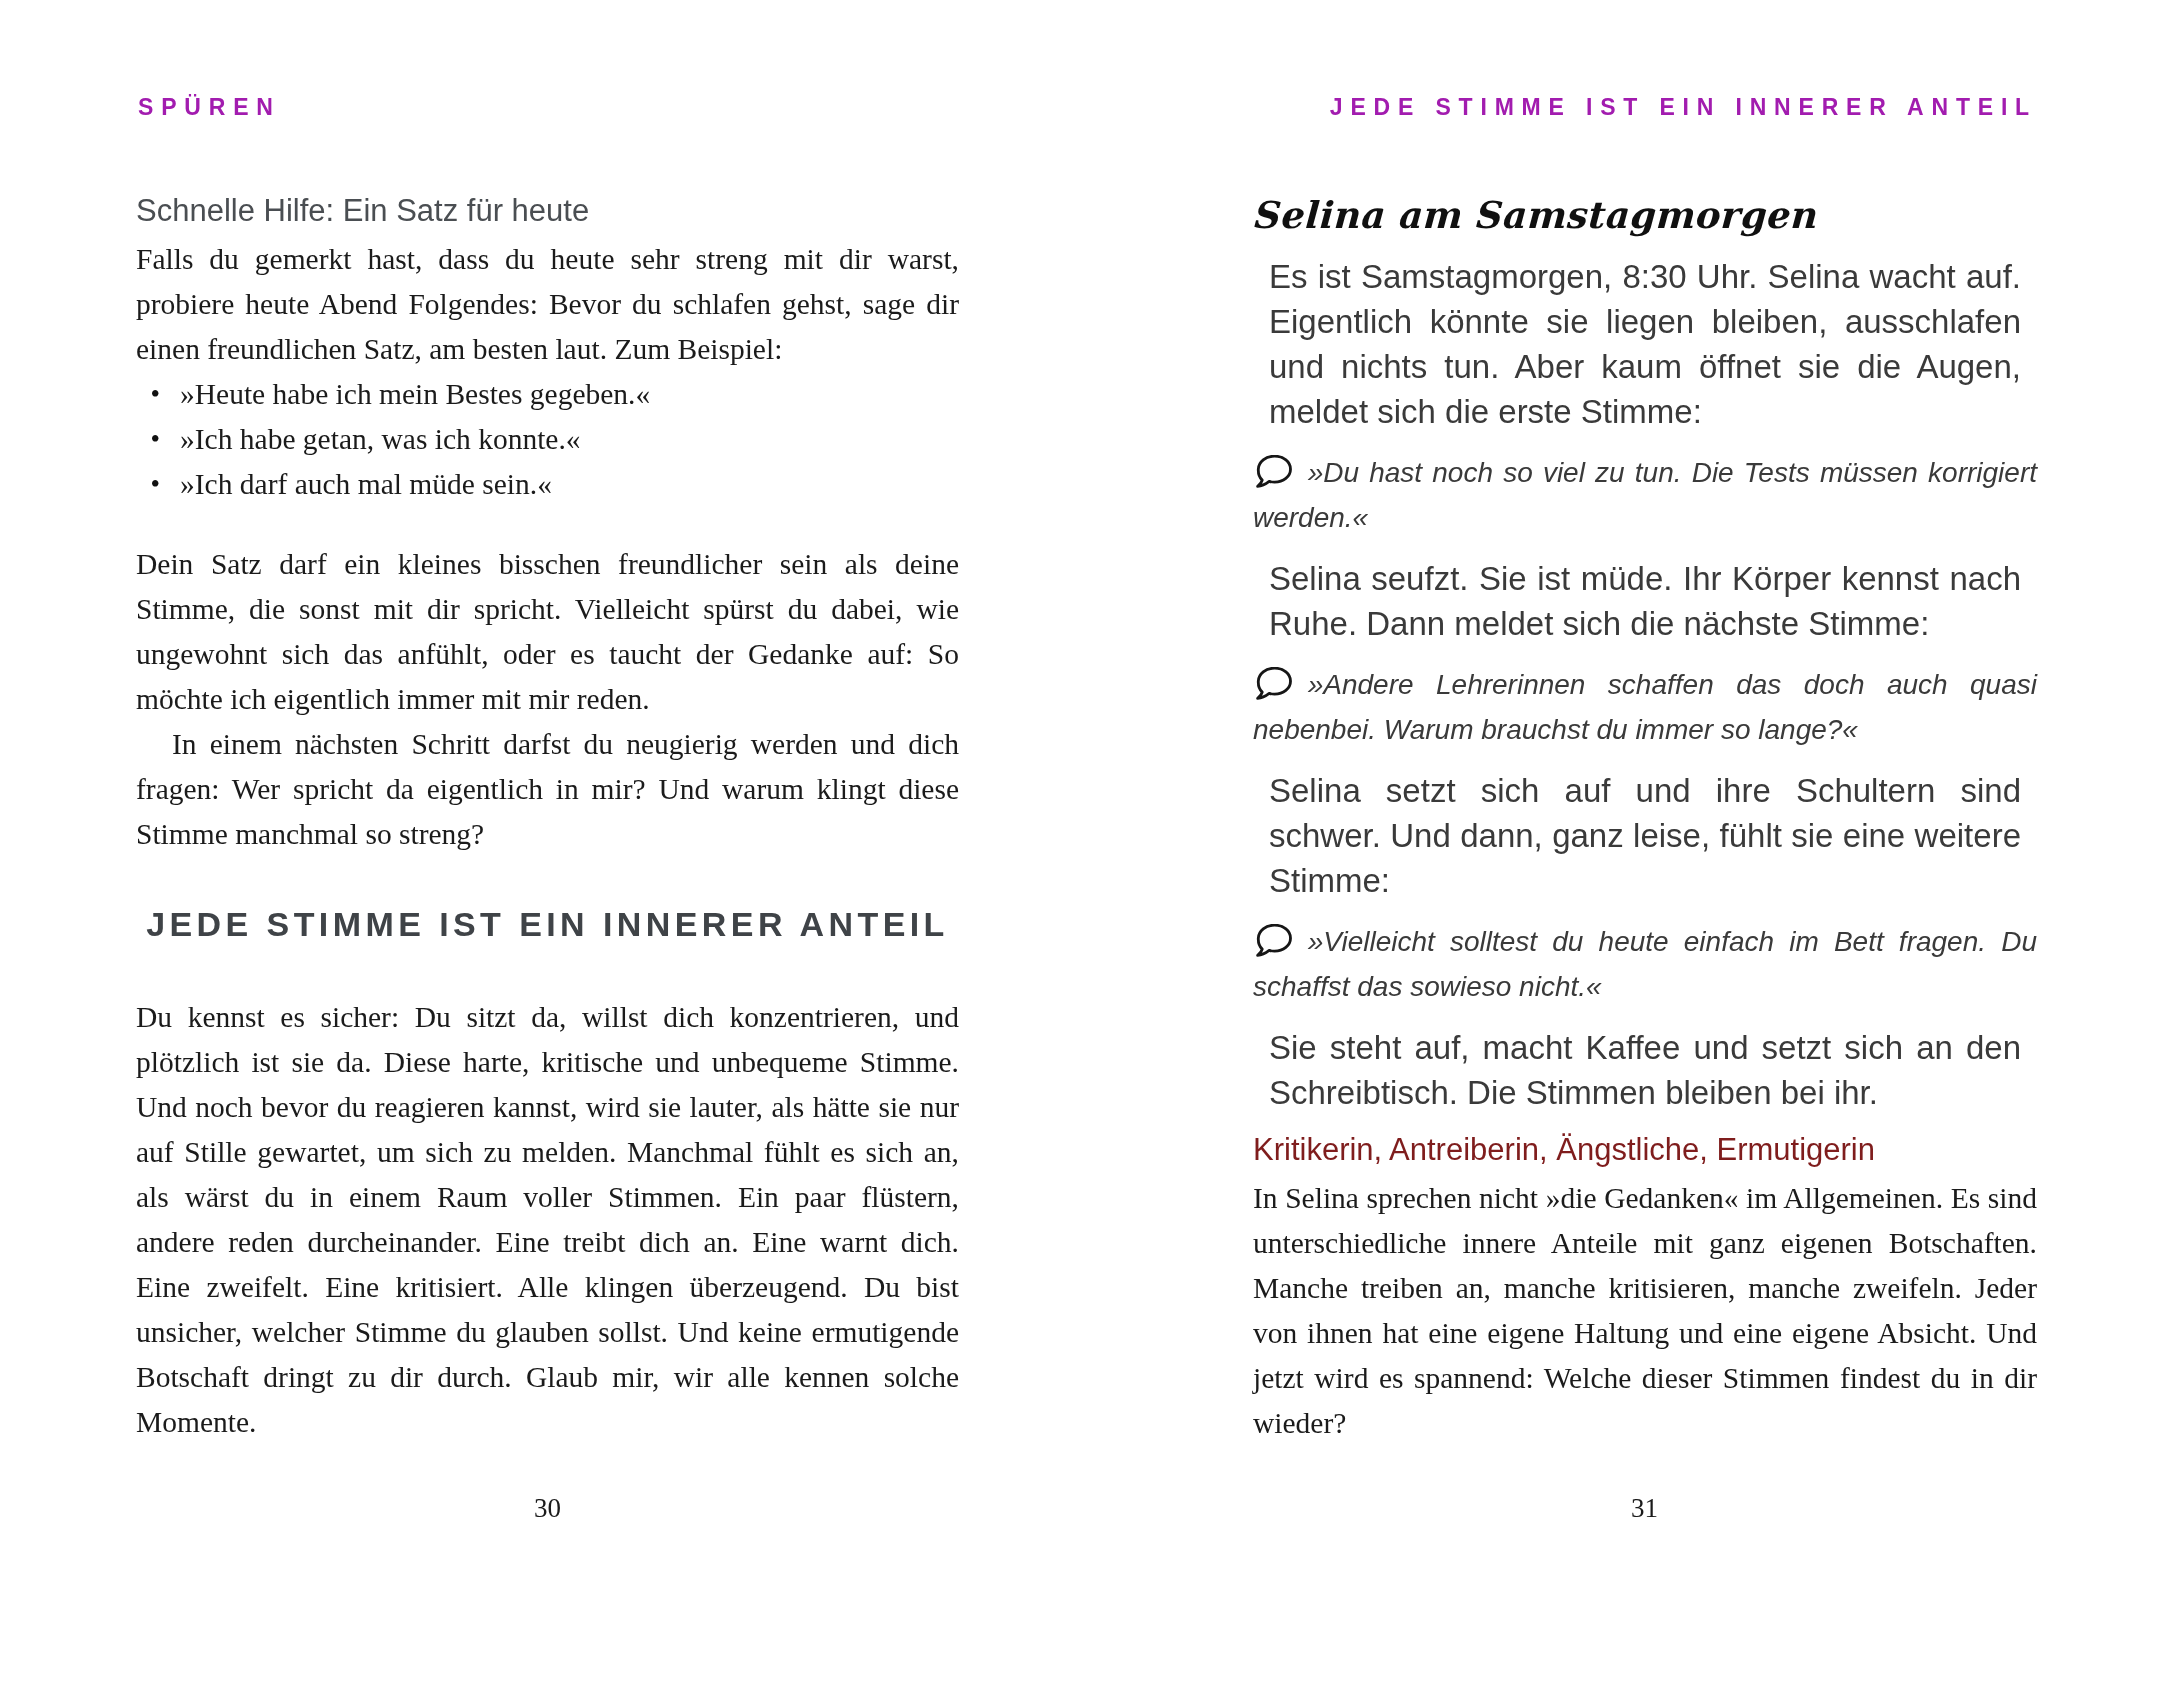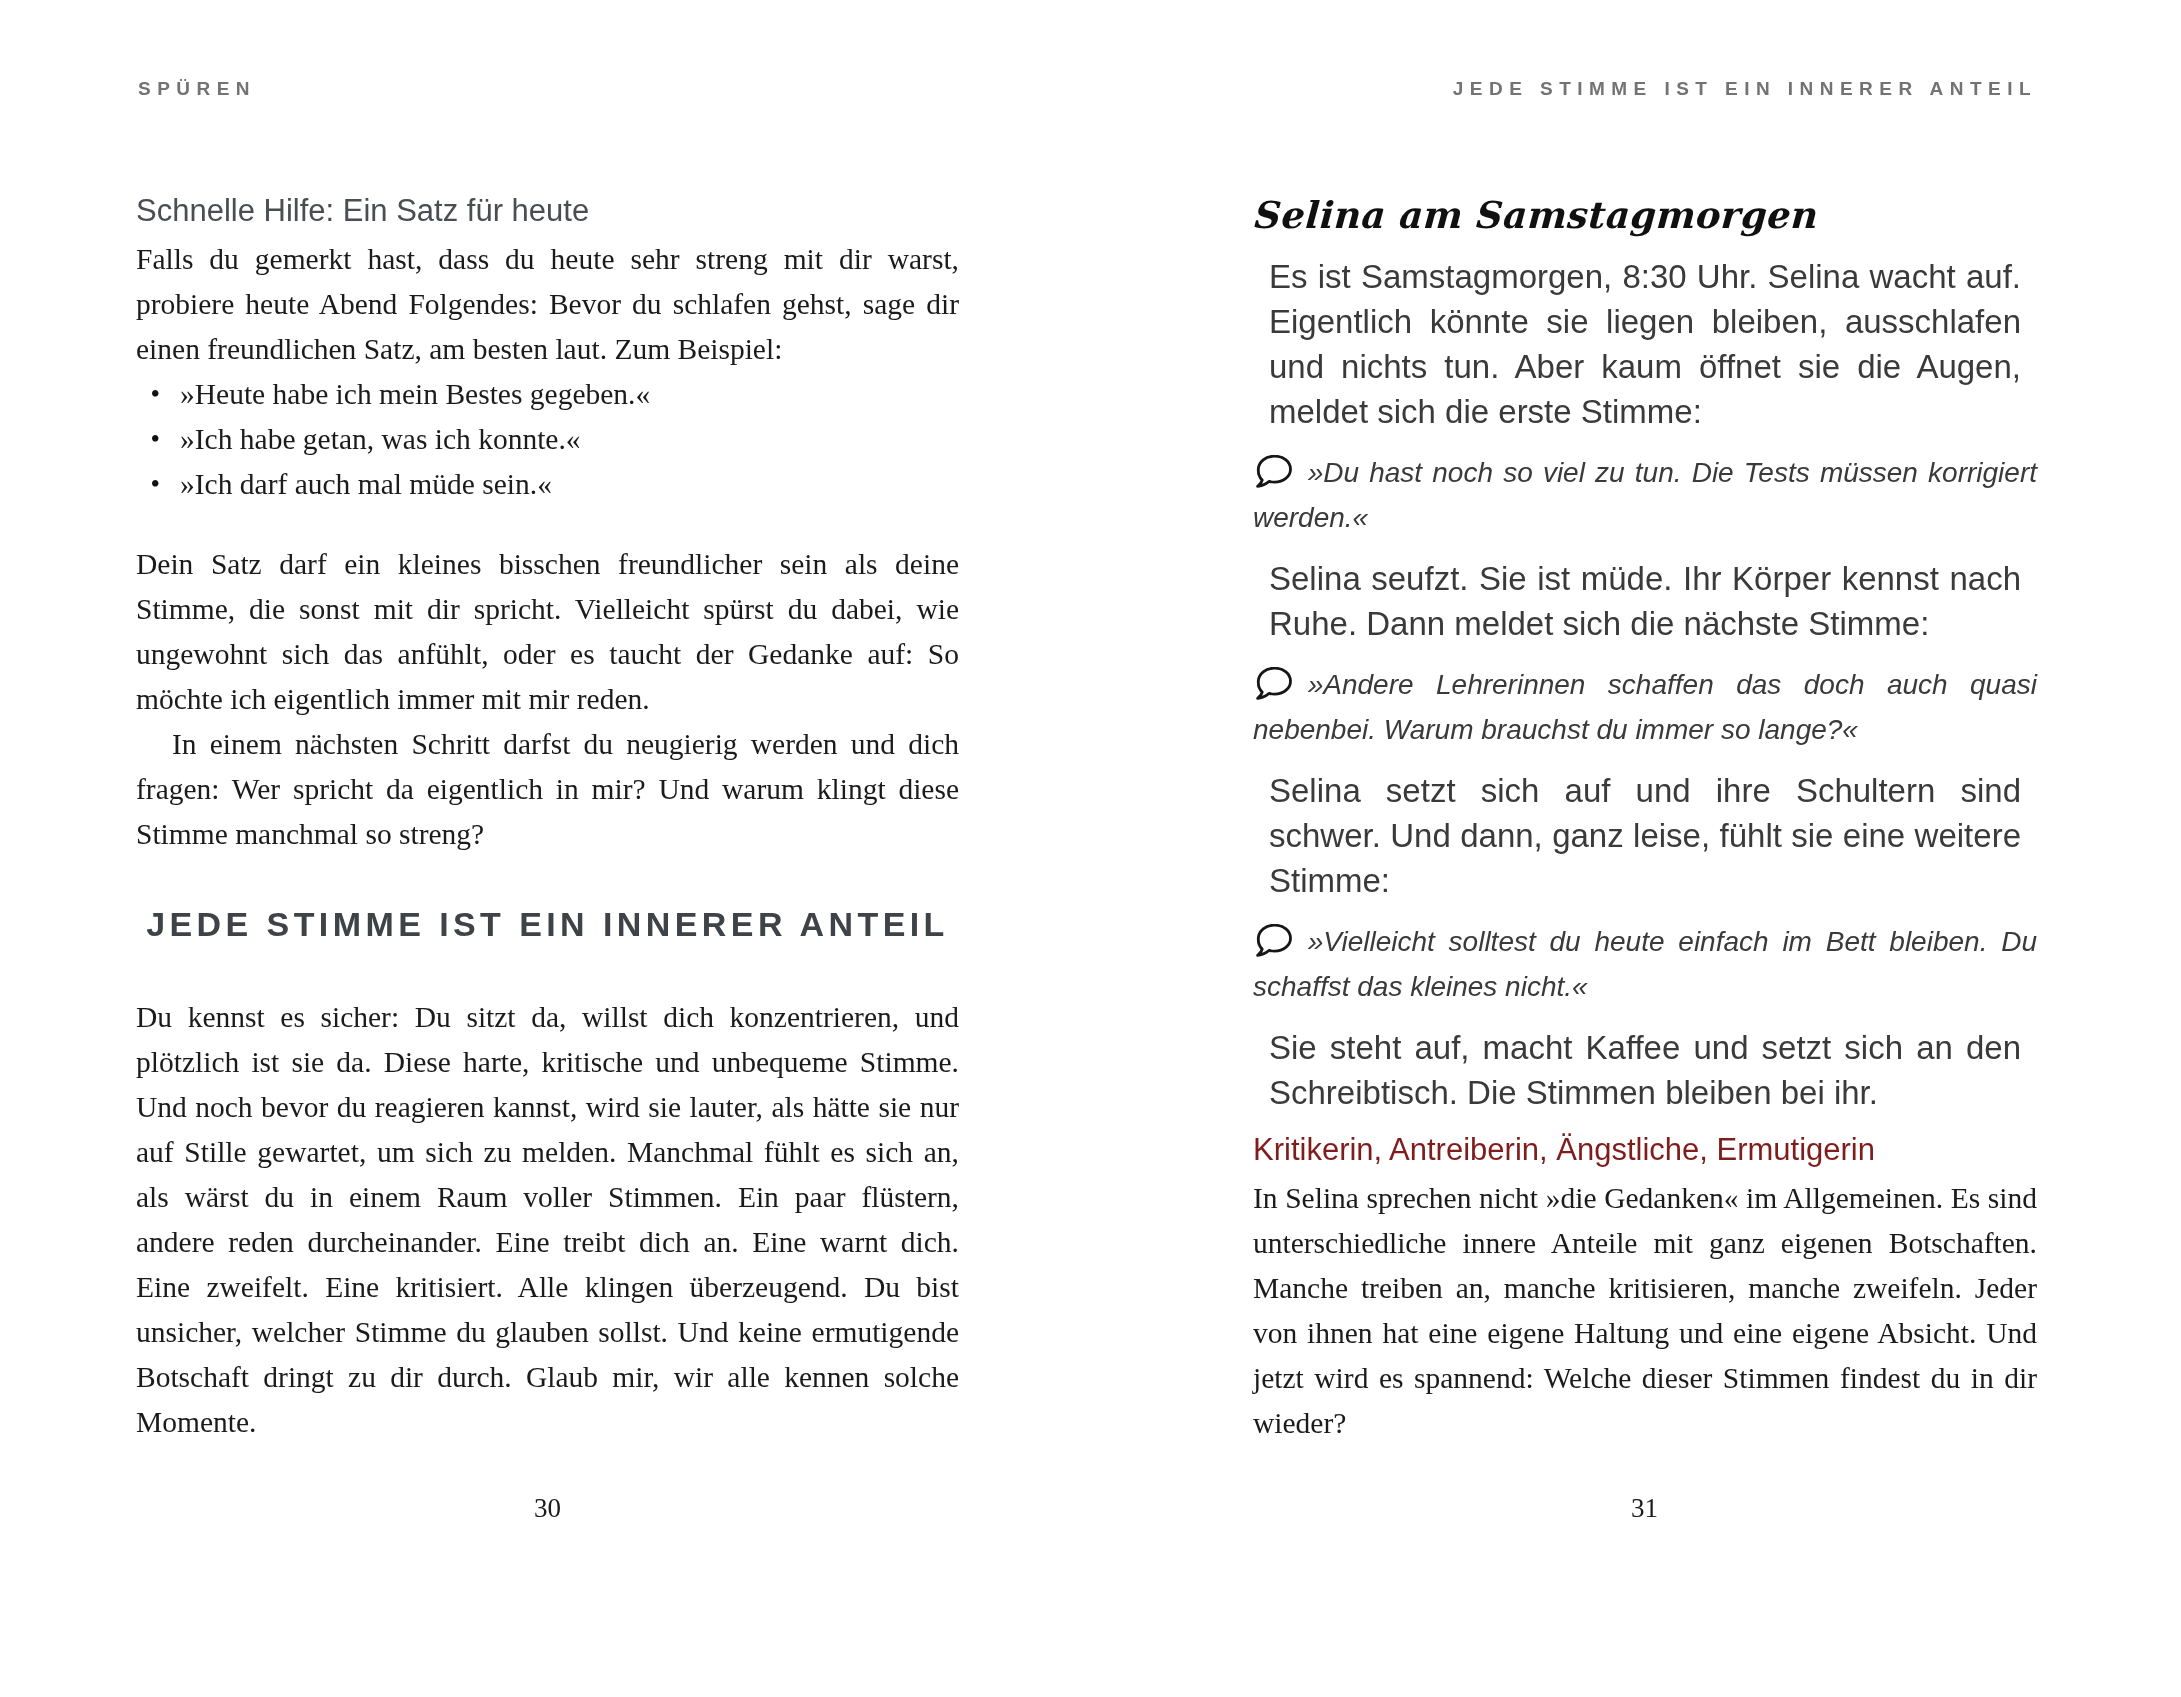--- a/index.html
+++ b/index.html
@@ -2,24 +2,24 @@
 <html lang="de" style="font-size:14.5px"><head>
 <meta charset="utf-8">
 <style>
   html,body{margin:0;padding:0;}
   body{
     width:2182px;height:1697px;position:relative;background:#ffffff;
     font-family:"Liberation Serif",serif;color:#1b1b1b;
     -webkit-font-smoothing:antialiased;
   }
   .running-header{
-    position:absolute;top:78px;
+    position:absolute;top:94px;
     font-family:"Liberation Sans",sans-serif;
-    font-size:19px;font-weight:600;letter-spacing:0.34em;
-    color:#737373;white-space:nowrap;
+    font-size:23px;font-weight:600;letter-spacing:0.34em;
+    color:#a21caf;white-space:nowrap;
   }
   .header-left{left:138px;}
   .header-right{right:145px;}
 
   .col{position:absolute;}
   .col-left{left:136px;top:192px;width:823px;}
   .col-right{left:1253px;top:193px;width:784px;}
 
   
   .h-sans{
@@ -116,21 +116,21 @@
   <p class="sans-p">Selina seufzt. Sie ist müde. Ihr Körper kennst nach Ruhe. Dann meldet sich die nächste Stimme:</p>
 
   <p class="quote-p"><svg class="bubble-icon" viewBox="0 0 33 28" aria-hidden="true">
         <path d="M30.5 12c0 6.1-6 11-13.5 11-1.6 0-3.2-.2-4.6-.6C9.6 24.6 6.2 26.4 2.6 26.6c2.2-1.7 3.5-3.5 3.9-5.3C4.2 19.2 3 15.8 3.2 12 3.5 5.9 9.4 1 17 1c7.6 0 13.5 4.9 13.5 11z" fill="none" stroke="#161616" stroke-width="2.4" stroke-linejoin="round"></path>
       </svg><span>»Andere Lehrerinnen schaffen das doch auch quasi nebenbei. Warum brauchst du immer so lange?«</span></p>
 
   <p class="sans-p">Selina setzt sich auf und ihre Schultern sind schwer. Und dann, ganz leise, fühlt sie eine weitere Stimme:</p>
 
   <p class="quote-p"><svg class="bubble-icon" viewBox="0 0 33 28" aria-hidden="true">
         <path d="M30.5 12c0 6.1-6 11-13.5 11-1.6 0-3.2-.2-4.6-.6C9.6 24.6 6.2 26.4 2.6 26.6c2.2-1.7 3.5-3.5 3.9-5.3C4.2 19.2 3 15.8 3.2 12 3.5 5.9 9.4 1 17 1c7.6 0 13.5 4.9 13.5 11z" fill="none" stroke="#161616" stroke-width="2.4" stroke-linejoin="round"></path>
-      </svg><span>»Vielleicht solltest du heute einfach im Bett bleiben. Du schaffst das kleines nicht.«</span></p>
+      </svg><span>»Vielleicht solltest du heute einfach im Bett fragen. Du schaffst das sowieso nicht.«</span></p>
 
   <p class="sans-p">Sie steht auf, macht Kaffee und setzt sich an den Schreibtisch. Die Stimmen bleiben bei ihr.</p>
 
   <h2 class="subheading">Kritikerin, Antreiberin, Ängstliche, Ermutigerin</h2>
   <p class="serif-p">In Selina sprechen nicht »die Gedanken« im Allgemeinen. Es sind unterschiedliche innere Anteile mit ganz eigenen Botschaften. Manche treiben an, manche kritisieren, manche zweifeln. Jeder von ihnen hat eine eigene Haltung und eine eigene Absicht. Und jetzt wird es spannend: Welche dieser Stimmen findest du in dir wieder?</p>
 </div>
 <div class="page-number pn-right">31</div>
 
 
 </body></html>

